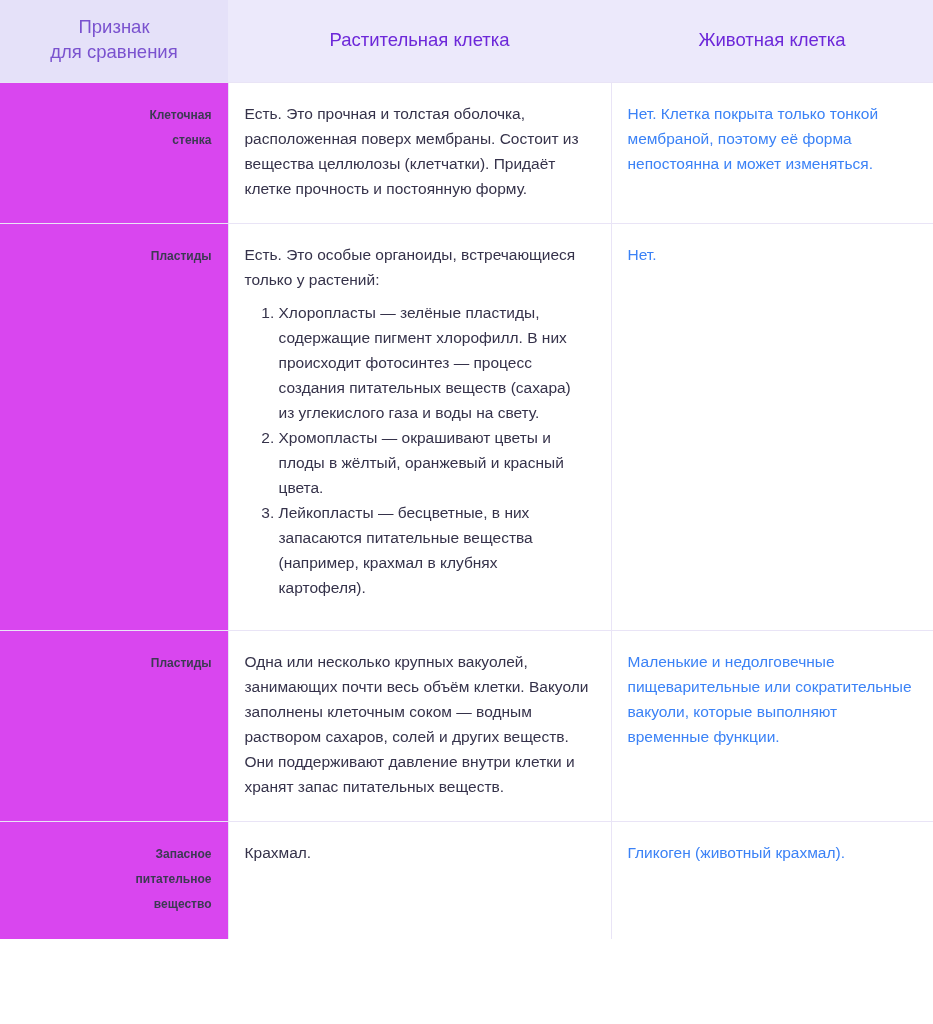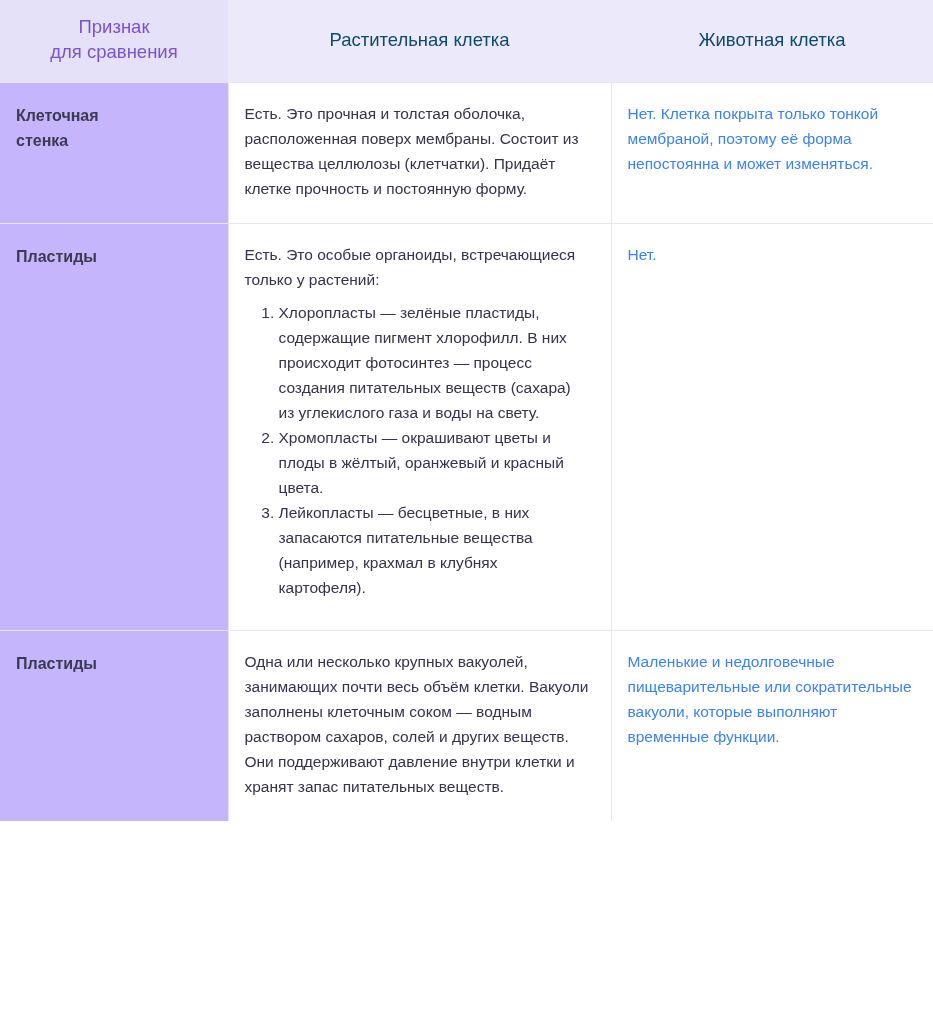--- a/index.html
+++ b/index.html
@@ -26,46 +26,46 @@
     background: #ece9fb;
     padding: 14px 16px 18px 16px;
     vertical-align: middle;
     font-weight: 400;
     border: 0;
   }
   thead th .head-text {
     display: block;
     font-size: 18.5px;
     line-height: 25px;
-    color: #0c4a6e;
+    color: #6d28d9;
   }
   thead th.h0 {
     text-align: center;
     background: #e5e1f9;
   }
   thead th.h0 .head-text {
     color: #7a52cf;
     white-space: pre-line;
   }
   thead th.h1 { text-align: center; }
   thead th.h2 { text-align: center; }
 
   tbody td {
     vertical-align: top;
     border-top: 1px solid #e9e4f6;
     padding: 18px 16px 22px 16px;
     font-size: 15.5px;
     line-height: 25px;
   }
   tbody tr td.col-feature {
-    background: #c4b5fd;
-    text-align: left;
+    background: #d946ef;
+    text-align: right;
     font-weight: 700;
     color: #3c3a52;
-    font-size: 16px;
+    font-size: 12px;
     line-height: 25px;
     white-space: pre-line;
     padding-top: 20px;
     border-right: 0;
   }
   tbody tr td.col-plant {
     background: #ffffff;
     color: #35324a;
     border-right: 1px solid #e9e4f6;
   }
@@ -147,16 +147,27 @@
     <tr>
       <td class="col-feature">Пластиды</td>
       <td class="col-plant">
         <p class="cell-p">Одна или несколько крупных вакуолей, занимающих почти весь объём клетки. Вакуоли заполнены клеточным соком — водным раствором сахаров, солей и других веществ. Они поддерживают давление внутри клетки и хранят запас питательных веществ.</p>
       </td>
       <td class="col-animal">
         <p class="cell-p">Маленькие и недолговечные пищеварительные или сократительные вакуоли, которые выполняют временные функции.</p>
       </td>
     </tr>
 
+    <tr>
+      <td class="col-feature">Запасное
+питательное
+вещество</td>
+      <td class="col-plant">
+        <p class="cell-p">Крахмал.</p>
+      </td>
+      <td class="col-animal">
+        <p class="cell-p">Гликоген (животный крахмал).</p>
+      </td>
+    </tr>
 
 
   </tbody>
 </table>
 
 </body></html>

